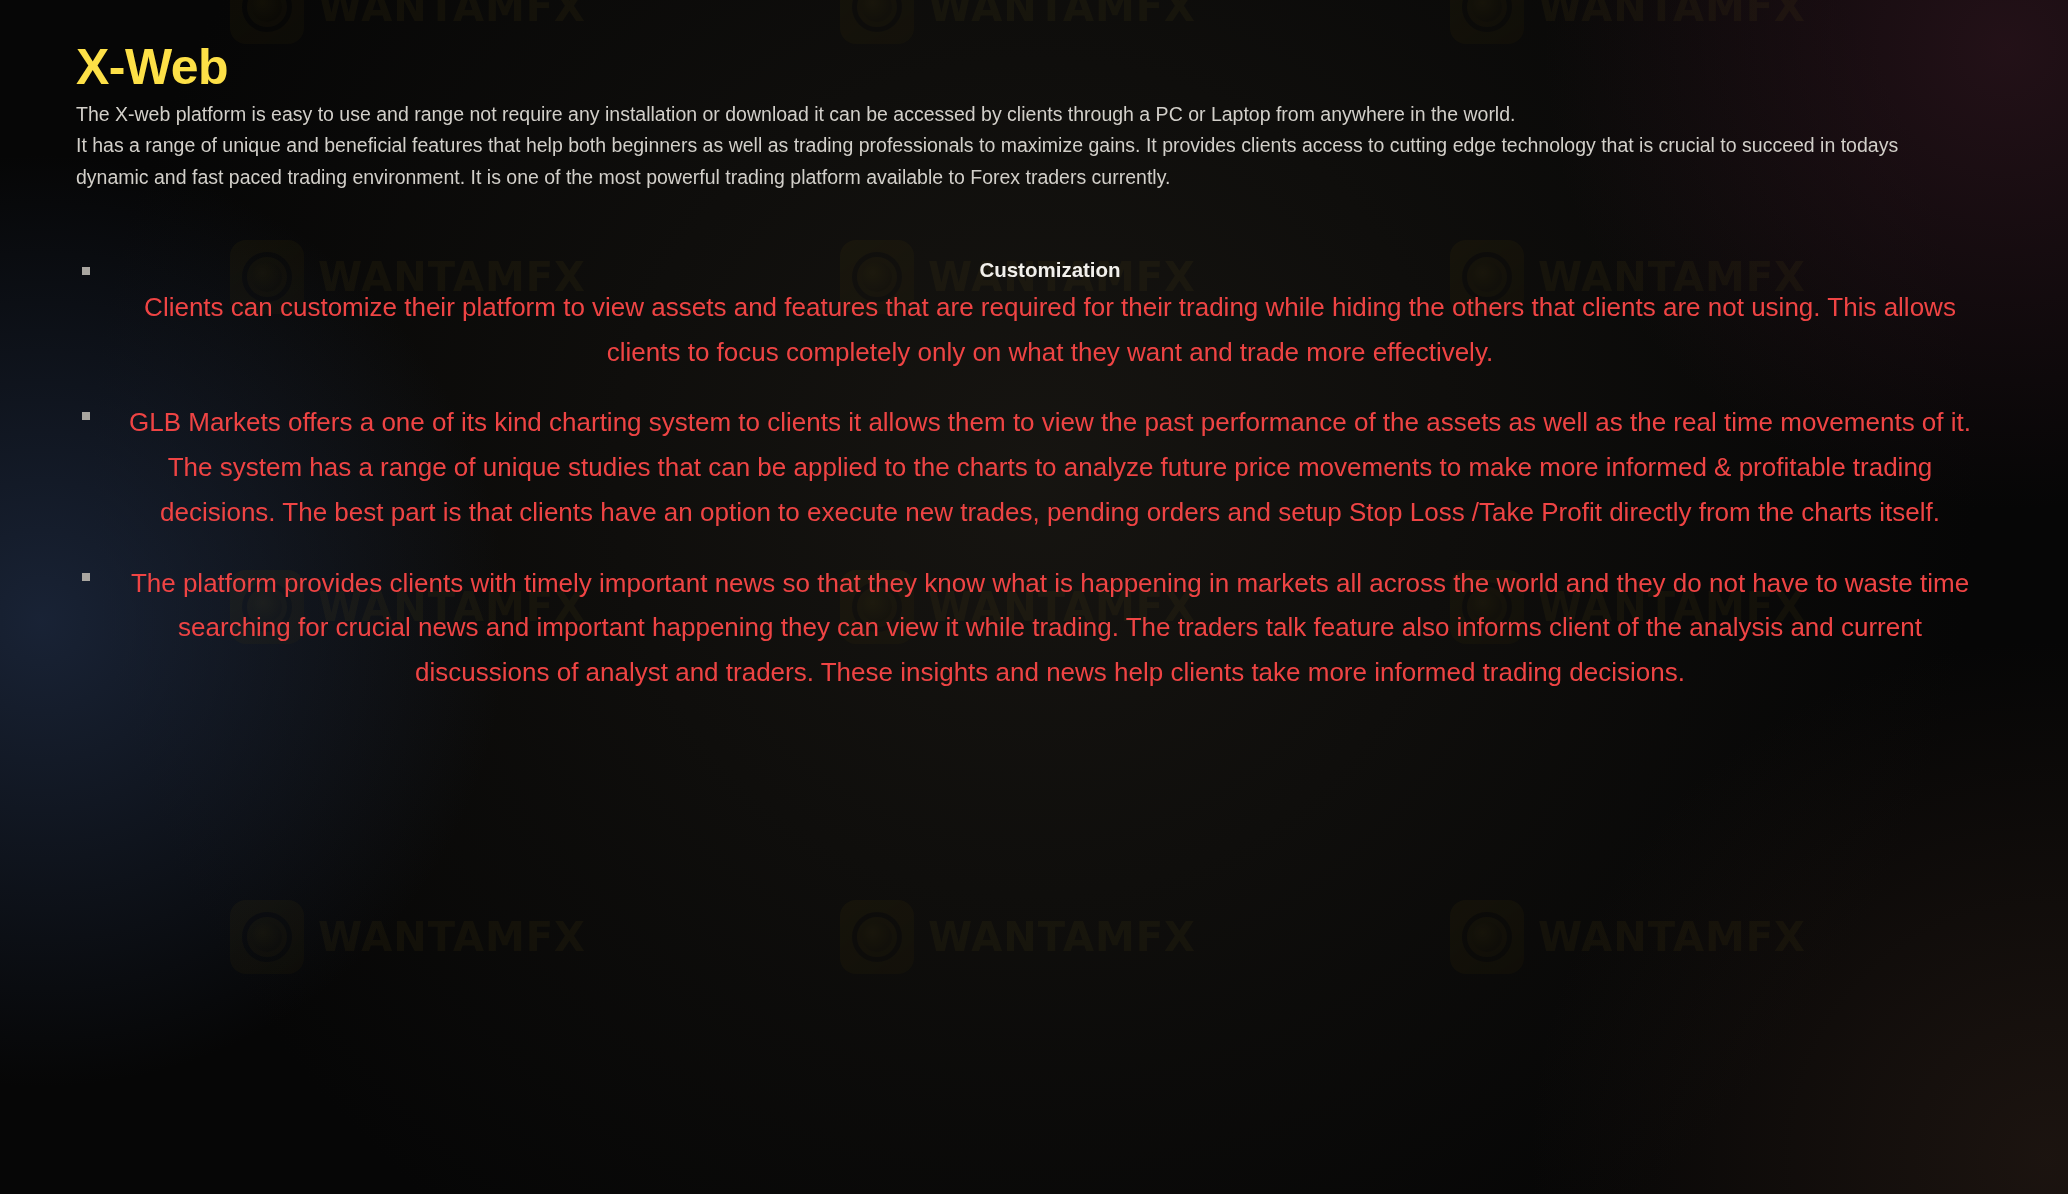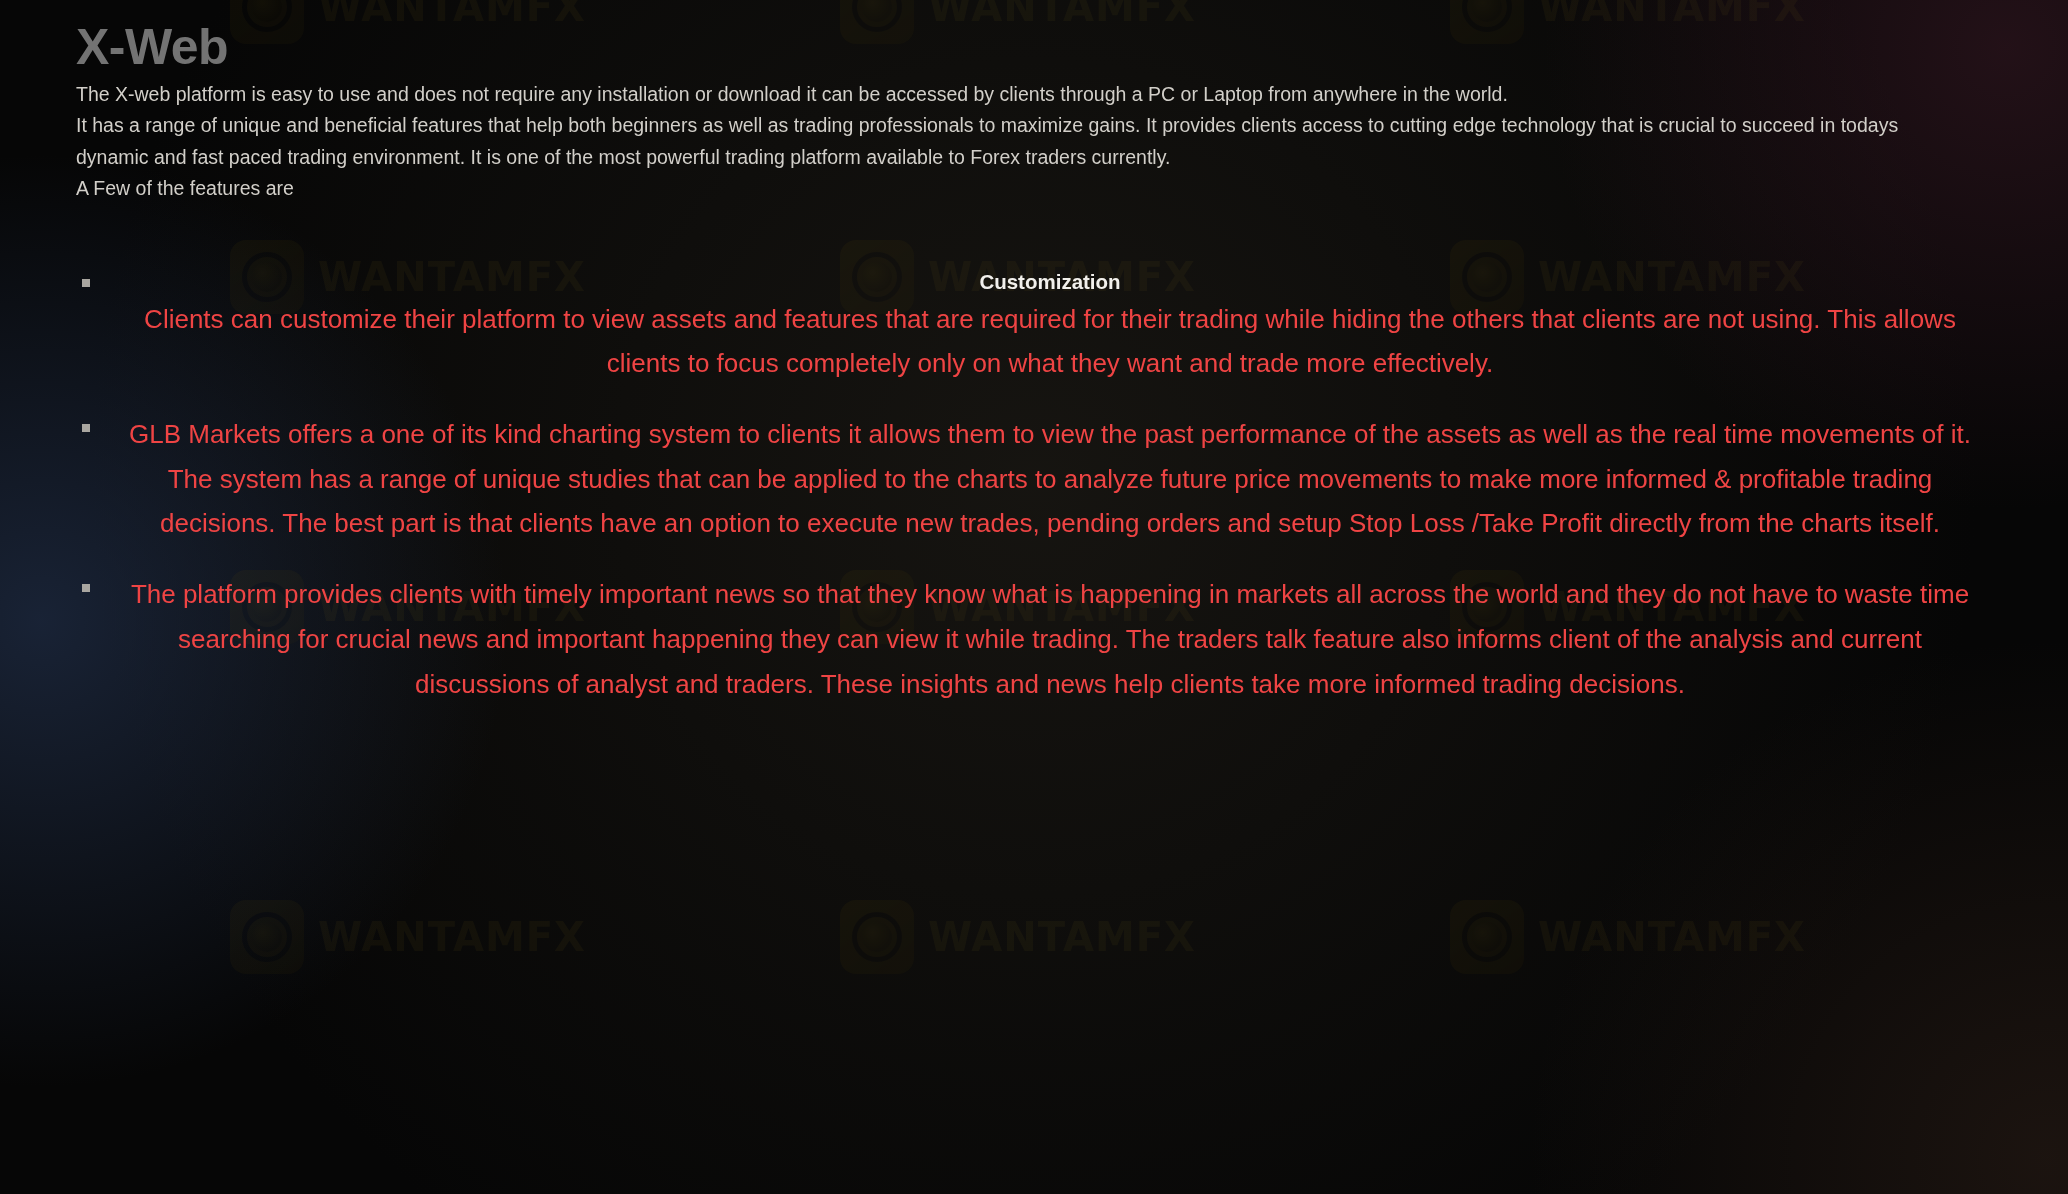--- a/index.html
+++ b/index.html
@@ -79,25 +79,25 @@
 
   .content {
     position: relative;
     padding: 0 76px;
     box-sizing: border-box;
     z-index: 3;
   }
 
   h1.page-title {
     margin: 0;
-    padding-top: 16px;
+    padding-top: 36px;
     font-size: 50px;
     line-height: 1.25;
     font-weight: bold;
-    color: #737373;
+    color: #fde047;
     letter-spacing: -0.5px;
   }
 
   p.para {
     font-size: 19.5px;
     line-height: 1.62;
     color: #d2cfc9;
     margin: 0;
   }
   .para-intro { margin-top: 62px; }
@@ -194,25 +194,24 @@
   </div>
   <div class="wm" style="left: 1450px; top: 900px;">
     <div class="wm-logo"></div>
     <div class="wm-text">WANTAMFX</div>
   </div>
 </div>
 
 <div class="content">
   <h1 class="page-title">X-Web</h1>
 
-  <p class="para para-intro">The X-web platform is easy to use and does not require any installation or download it can be accessed by clients through a PC or Laptop from anywhere in the world.</p>
+  <p class="para para-intro">The X-web platform is easy to use and range not require any installation or download it can be accessed by clients through a PC or Laptop from anywhere in the world.</p>
 
   <p class="para para-second">It has a range of unique and beneficial features that help both beginners as well as trading professionals to maximize gains. It provides clients access to cutting edge technology that is crucial to succeed in todays dynamic and fast paced trading environment. It is one of the most powerful trading platform available to Forex traders currently.</p>
 
-  <p class="para para-features">A Few of the features are</p>
 
   <ul class="feature-list">
     <li>
       <span class="feature-title">Customization</span>
       <span class="feature-body">Clients can customize their platform to view assets and features that are required for their trading while hiding the others that clients are not using. This allows clients to focus completely only on what they want and trade more effectively.</span>
     </li>
     <li>
       <span class="feature-body">GLB Markets offers a one of its kind charting system to clients it allows them to view the past performance of the assets as well as the real time movements of it. The system has a range of unique studies that can be applied to the charts to analyze future price movements to make more informed &amp; profitable trading decisions. The best part is that clients have an option to execute new trades, pending orders and setup Stop Loss /Take Profit directly from the charts itself.</span>
     </li>
     <li>

